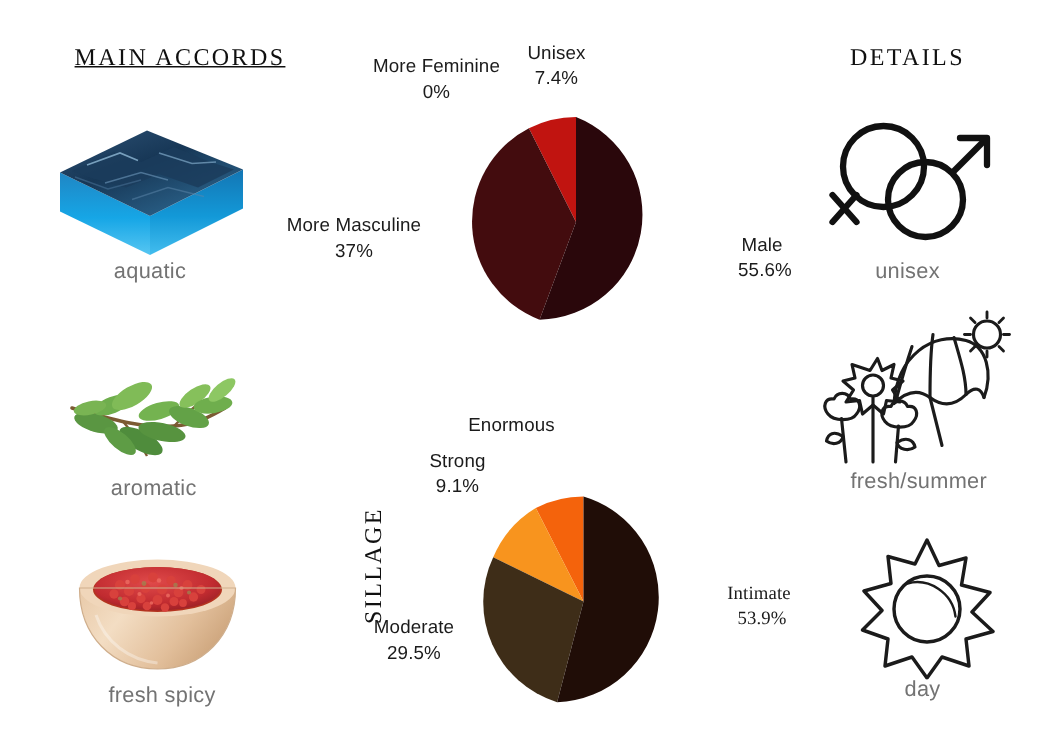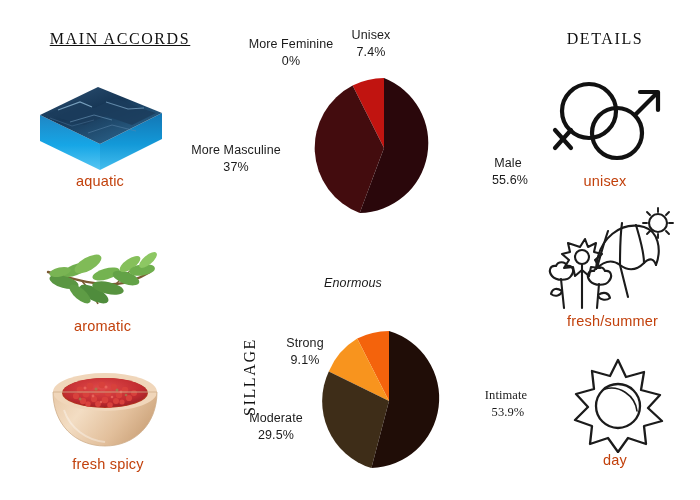--- a/index.html
+++ b/index.html
@@ -34,21 +34,21 @@
   .section-title.vertical {
     transform: rotate(-90deg);
     transform-origin: 50% 50%;
   }
 
   
   .caption {
     font-family: "Liberation Sans", sans-serif;
     font-size: 14.5px;
     font-weight: 400;
-    color: #c2410c;
+    color: #737373;
     text-align: center;
     white-space: nowrap;
     letter-spacing: 0.2px;
   }
 
   
   .pie-label {
     font-family: "Liberation Sans", sans-serif;
     font-size: 12.5px;
     color: #1b1b1b;
@@ -234,25 +234,25 @@
       <path d="M71 71 L71 1 A70 70 0 0 0 39.2 8.6 Z" fill="#f4630c"></path>
 
       <path d="M71 71 L39.2 8.6 A70 70 0 0 0 10.8 41.5 Z" fill="#f8941e"></path>
 
       <path d="M71 71 L10.8 41.5 A70 70 0 0 0 53.4 138.1 Z" fill="#3e2d18"></path>
 
       <path d="M71 71 L53.4 138.1 A70 70 0 0 0 71 1 Z" fill="#200d07"></path>
     </svg>
   </div>
 
-  <div class="abs pie-label c" style="left:305px; top:275px; width:96px;font-style:italic;">
+  <div class="abs pie-label c" style="left:293px; top:275px; width:96px;">
     <span>Enormous</span>
   </div>
 
-  <div class="abs pie-label c" style="left:272px; top:299px; width:66px;margin-top:36px;">
+  <div class="abs pie-label c" style="left:272px; top:299px; width:66px;">
     <span>Strong</span>
     <span class="pct">9.1%</span>
   </div>
 
   <div class="abs pie-label c" style="left:228px; top:410px; width:96px;">
     <span>Moderate</span>
     <span class="pct">29.5%</span>
   </div>
 
   <div class="abs pie-label l" style="left:463px; top:387px; width:86px;font-family:Liberation Serif, serif;">

